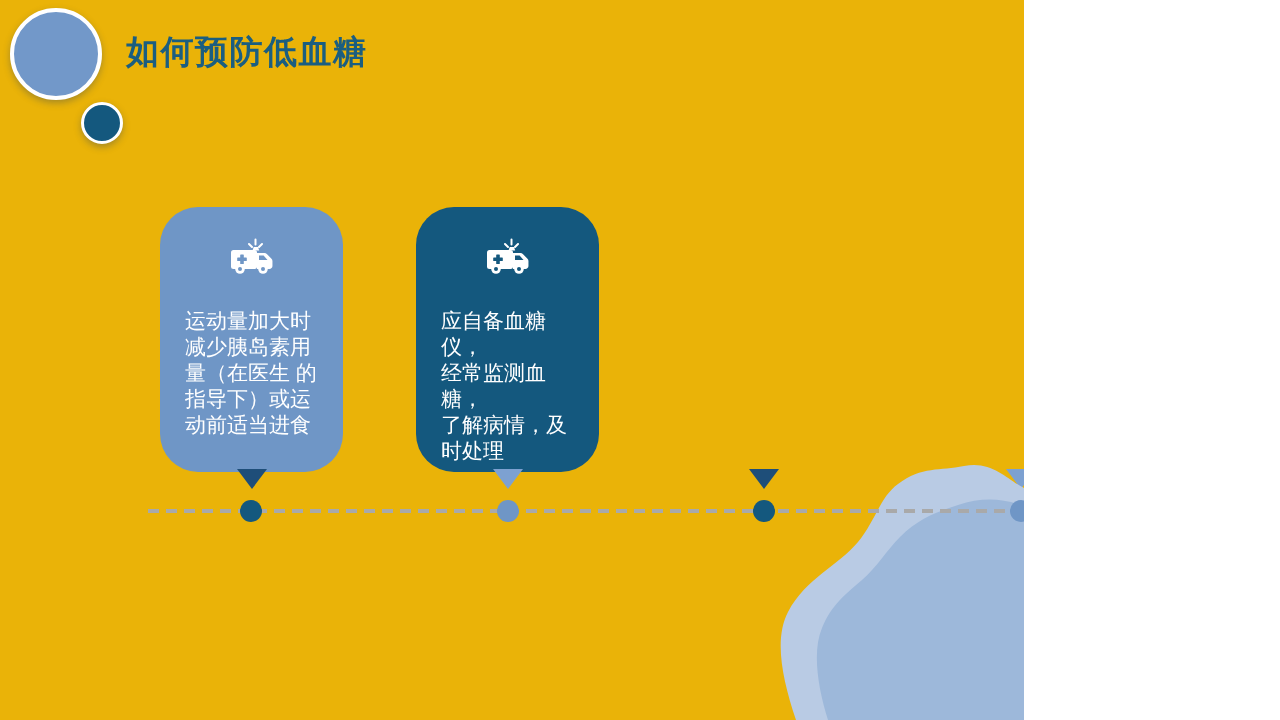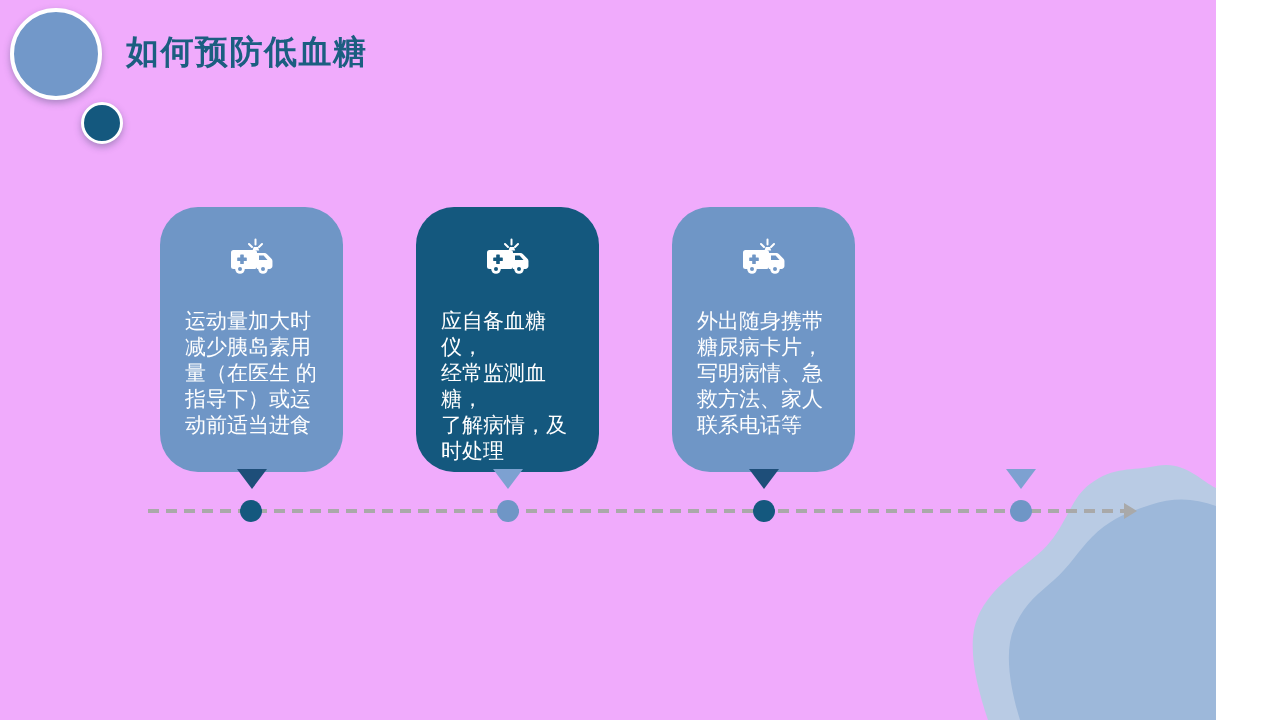--- a/index.html
+++ b/index.html
@@ -1,19 +1,19 @@
 <!DOCTYPE html>
 <html><head>
 <meta charset="utf-8">
 <style>
   * { margin:0; padding:0; box-sizing:border-box; }
   html,body { width:1280px; height:720px; background:#fff; }
   body { font-family:"Liberation Sans","DejaVu Sans",sans-serif; overflow:hidden; }
 
-  .slide { position:relative; width:1216px; height:720px; background:#f0abfc; overflow:hidden; }
+  .slide { position:relative; width:1024px; height:720px; background:#eab308; overflow:hidden; }
 
   
   .circle { position:absolute; border-radius:50%; border:4px solid #fff;
             box-shadow:0 3px 7px rgba(40,60,90,.35); }
   .circle.big   { left:10px; top:8px;  width:92px; height:92px; background:#7298C9; }
   .circle.small { left:81px; top:102px; width:42px; height:42px; background:#14587E; border-width:3px; }
 
   
   .title { position:absolute; left:126px; top:30px; font-size:33px; font-weight:700;
            color:#1B5E80; letter-spacing:1.5px; white-space:nowrap; }
@@ -93,30 +93,20 @@
   </div>
   <div class="step dark" style="left:416px">
     <svg class="amb-icon" viewBox="0 0 48 40">
         <use href="#amb"></use>
       </svg>
     <div class="step-text">应自备血糖仪，
 经常监测血糖，
 了解病情，及
 时处理</div>
   </div>
-  <div class="step light" style="left:672px">
-    <svg class="amb-icon" viewBox="0 0 48 40">
-        <use href="#amb"></use>
-      </svg>
-    <div class="step-text">外出随身携带
-糖尿病卡片，
-写明病情、急
-救方法、家人
-联系电话等</div>
-  </div>
 
   <div class="pointer" style="left:237px"></div>
   <div class="pointer light" style="left:493px"></div>
   <div class="pointer" style="left:749px"></div>
   <div class="pointer light" style="left:1006px"></div>
 
   <div class="timeline-line"></div>
   <div class="timeline-arrow"></div>
   <div class="dot dark" style="left:240px"></div>
   <div class="dot light" style="left:497px"></div>

